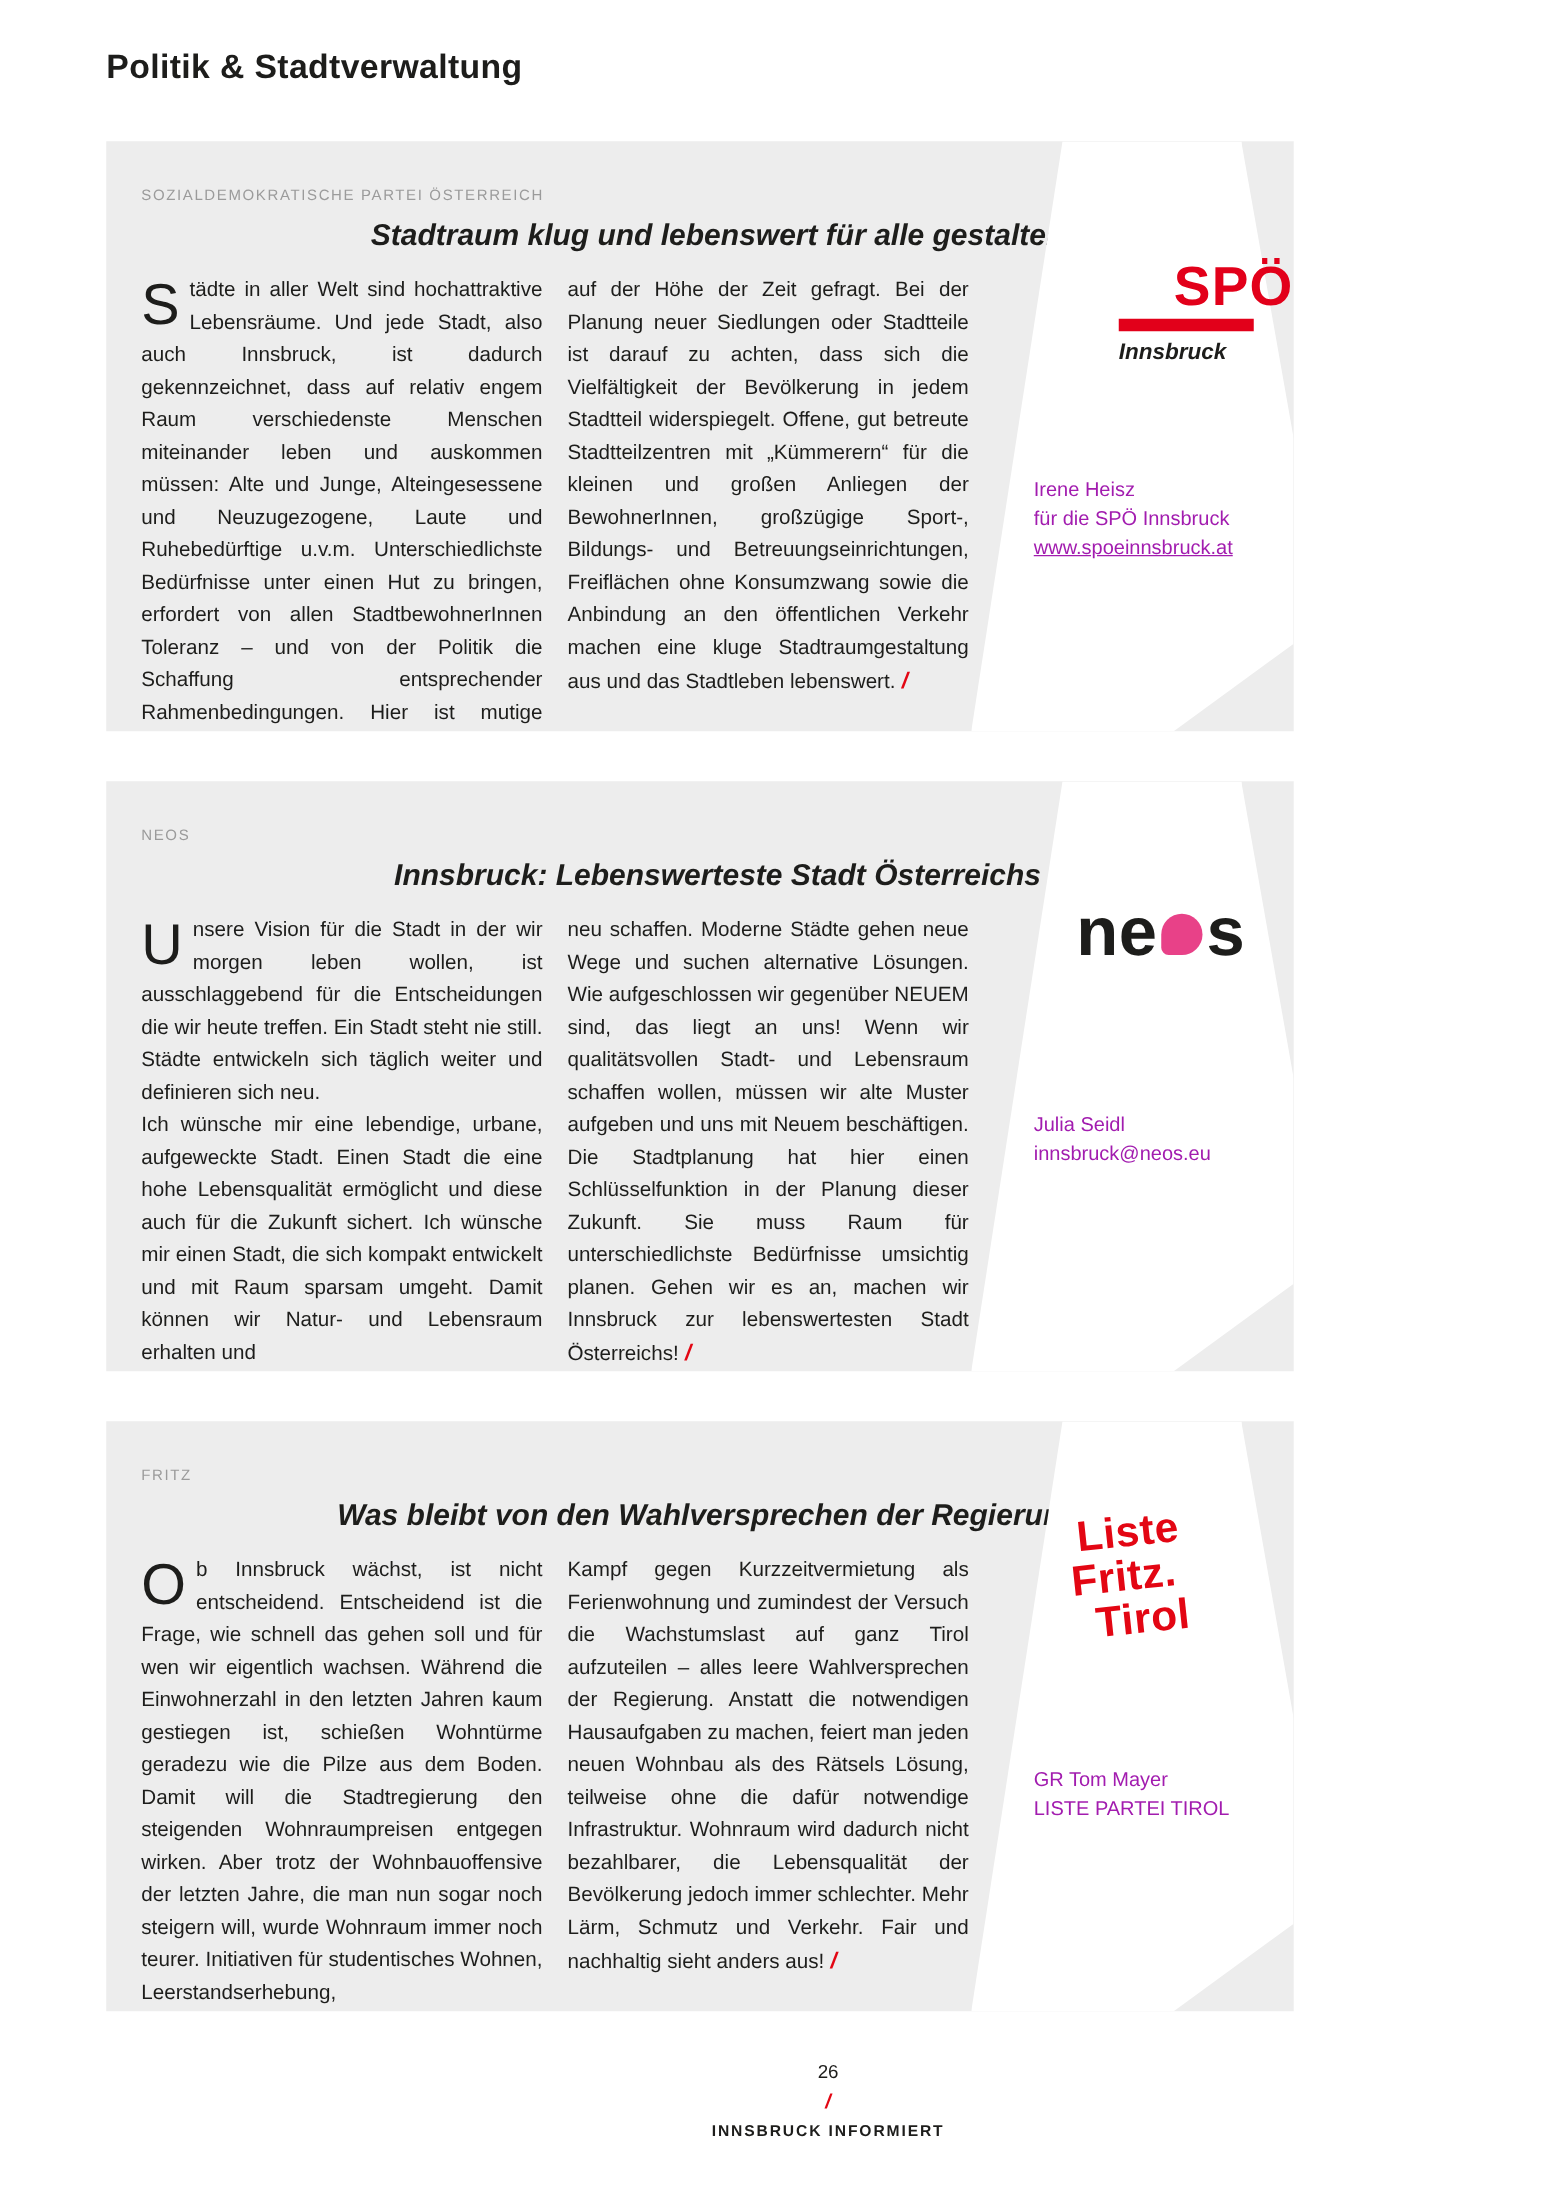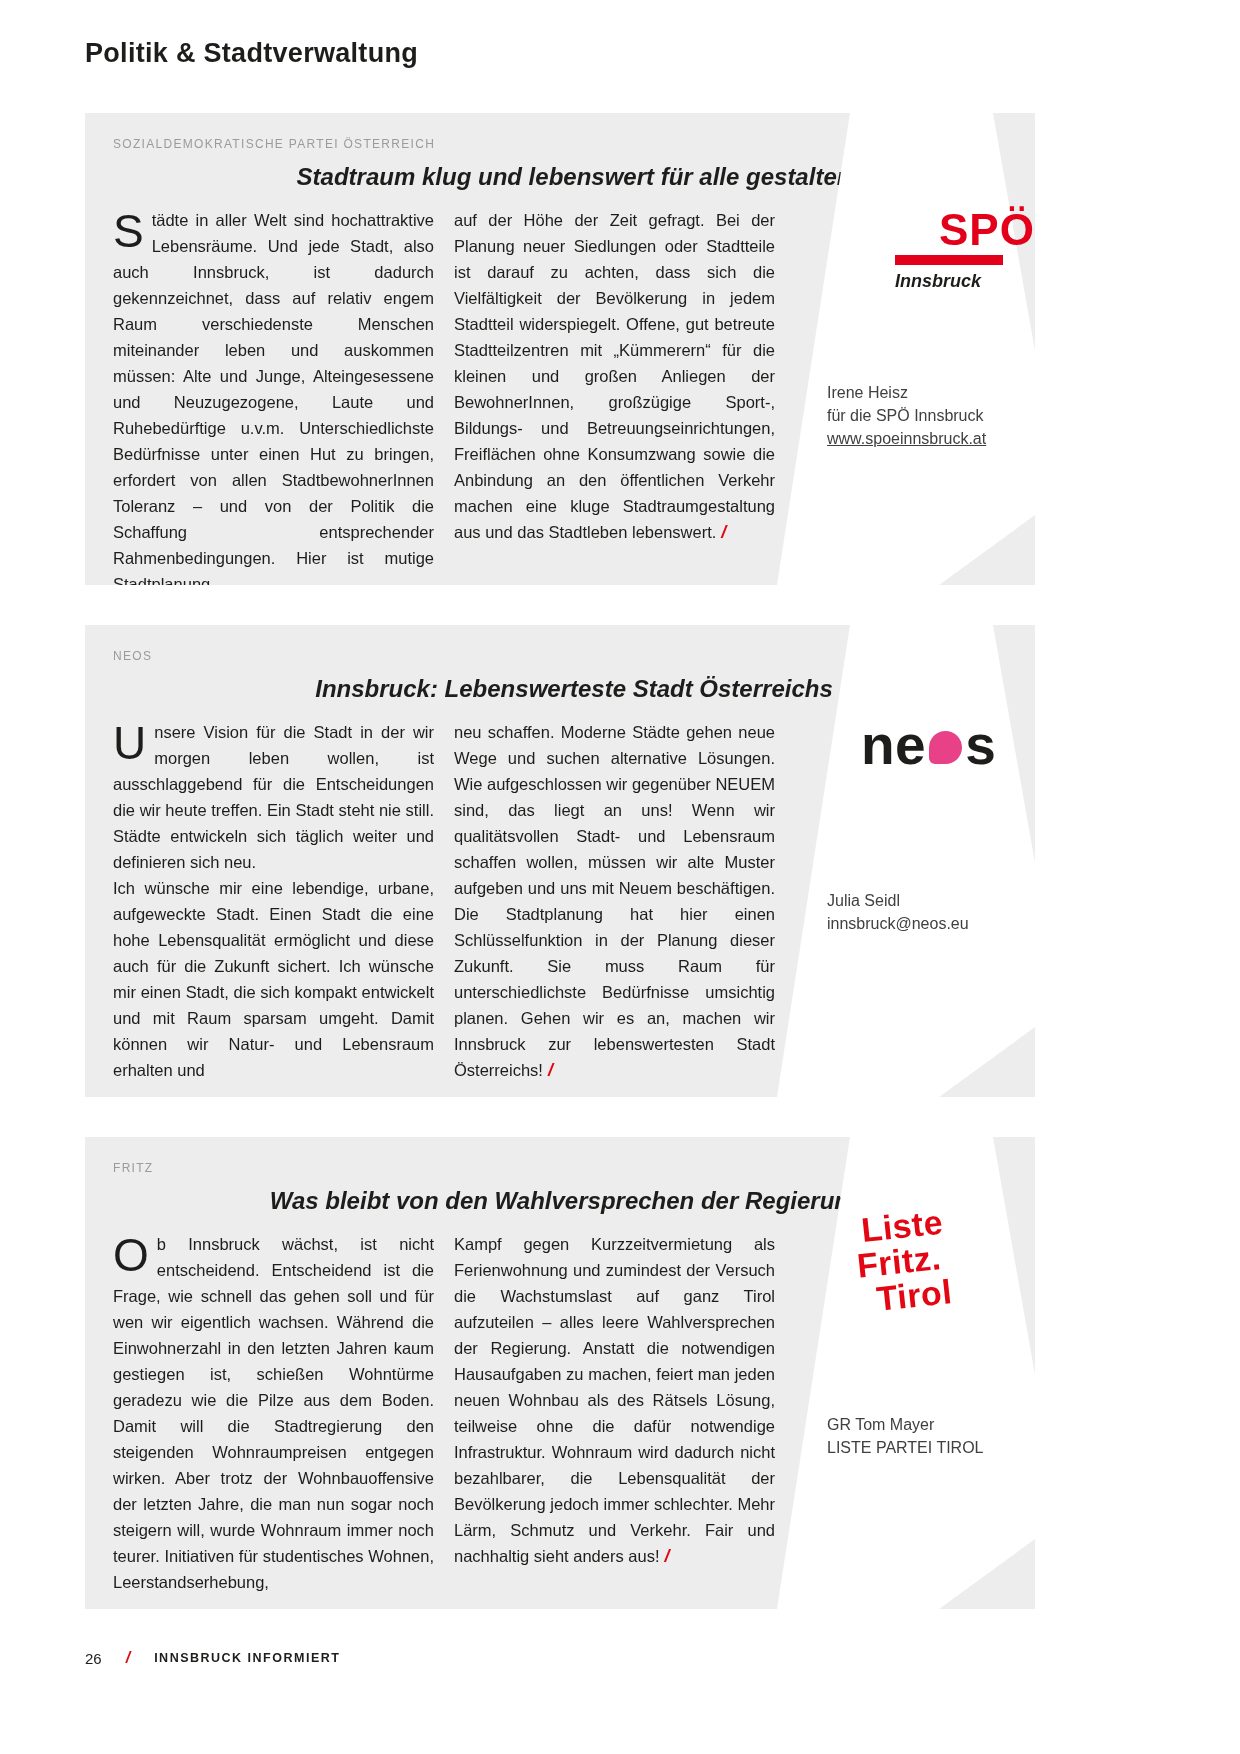--- a/index.html
+++ b/index.html
@@ -25,21 +25,21 @@
   }
 
   
   .block {
     position: relative;
     width: 950px;
     height: 472px;
     background: #ededed;
     margin-bottom: 40px;
     box-sizing: border-box;
-    padding: 22px 0 0 28px;
+    padding: 34px 0 0 28px;
     overflow: hidden;
   }
   
   .white-band {
     position: absolute;
     top: 0; right: 0;
     width: 270px; height: 100%;
     background: #ffffff;
     clip-path: polygon(85px 0, 270px 0, 270px 100%, 12px 100%);
   }
@@ -110,21 +110,21 @@
     position: absolute;
     top: 0; right: 0;
     width: 270px; height: 100%;
     z-index: 3;
   }
   .contact {
     position: absolute;
     left: 62px;
     font-size: 16px;
     line-height: 23px;
-    color: #404040;
+    color: #a21caf;
   }
   .b1 .contact { top: 268px; }
   .b2 .contact { top: 264px; }
   .b3 .contact { top: 276px; }
   .contact-link { text-decoration: underline; cursor: pointer; }
 
   
   .spo-logo { position: absolute; top: 95px; left: 130px; width: 108px; }
   .spo-name {
     color: #e2001a;
@@ -175,22 +175,23 @@
     letter-spacing: 0.5px;
   }
   .fl1 { margin-left: 8px; }
   .fl2 { margin-left: 0; }
   .fl3 { margin-left: 16px; }
 
   
   .footer {
     display: flex;
     align-items: center;
-    gap: 24px;
+    gap: 7px;
     margin-top: 18px;
+    flex-direction: column;
   }
   .page-num { font-size: 15px; color: #1d1d1b; }
   .footer-divider {
     color: #e30613;
     font-weight: 700;
     font-style: italic;
     font-size: 16px;
   }
   .magazine-name {
     font-size: 12.5px;

